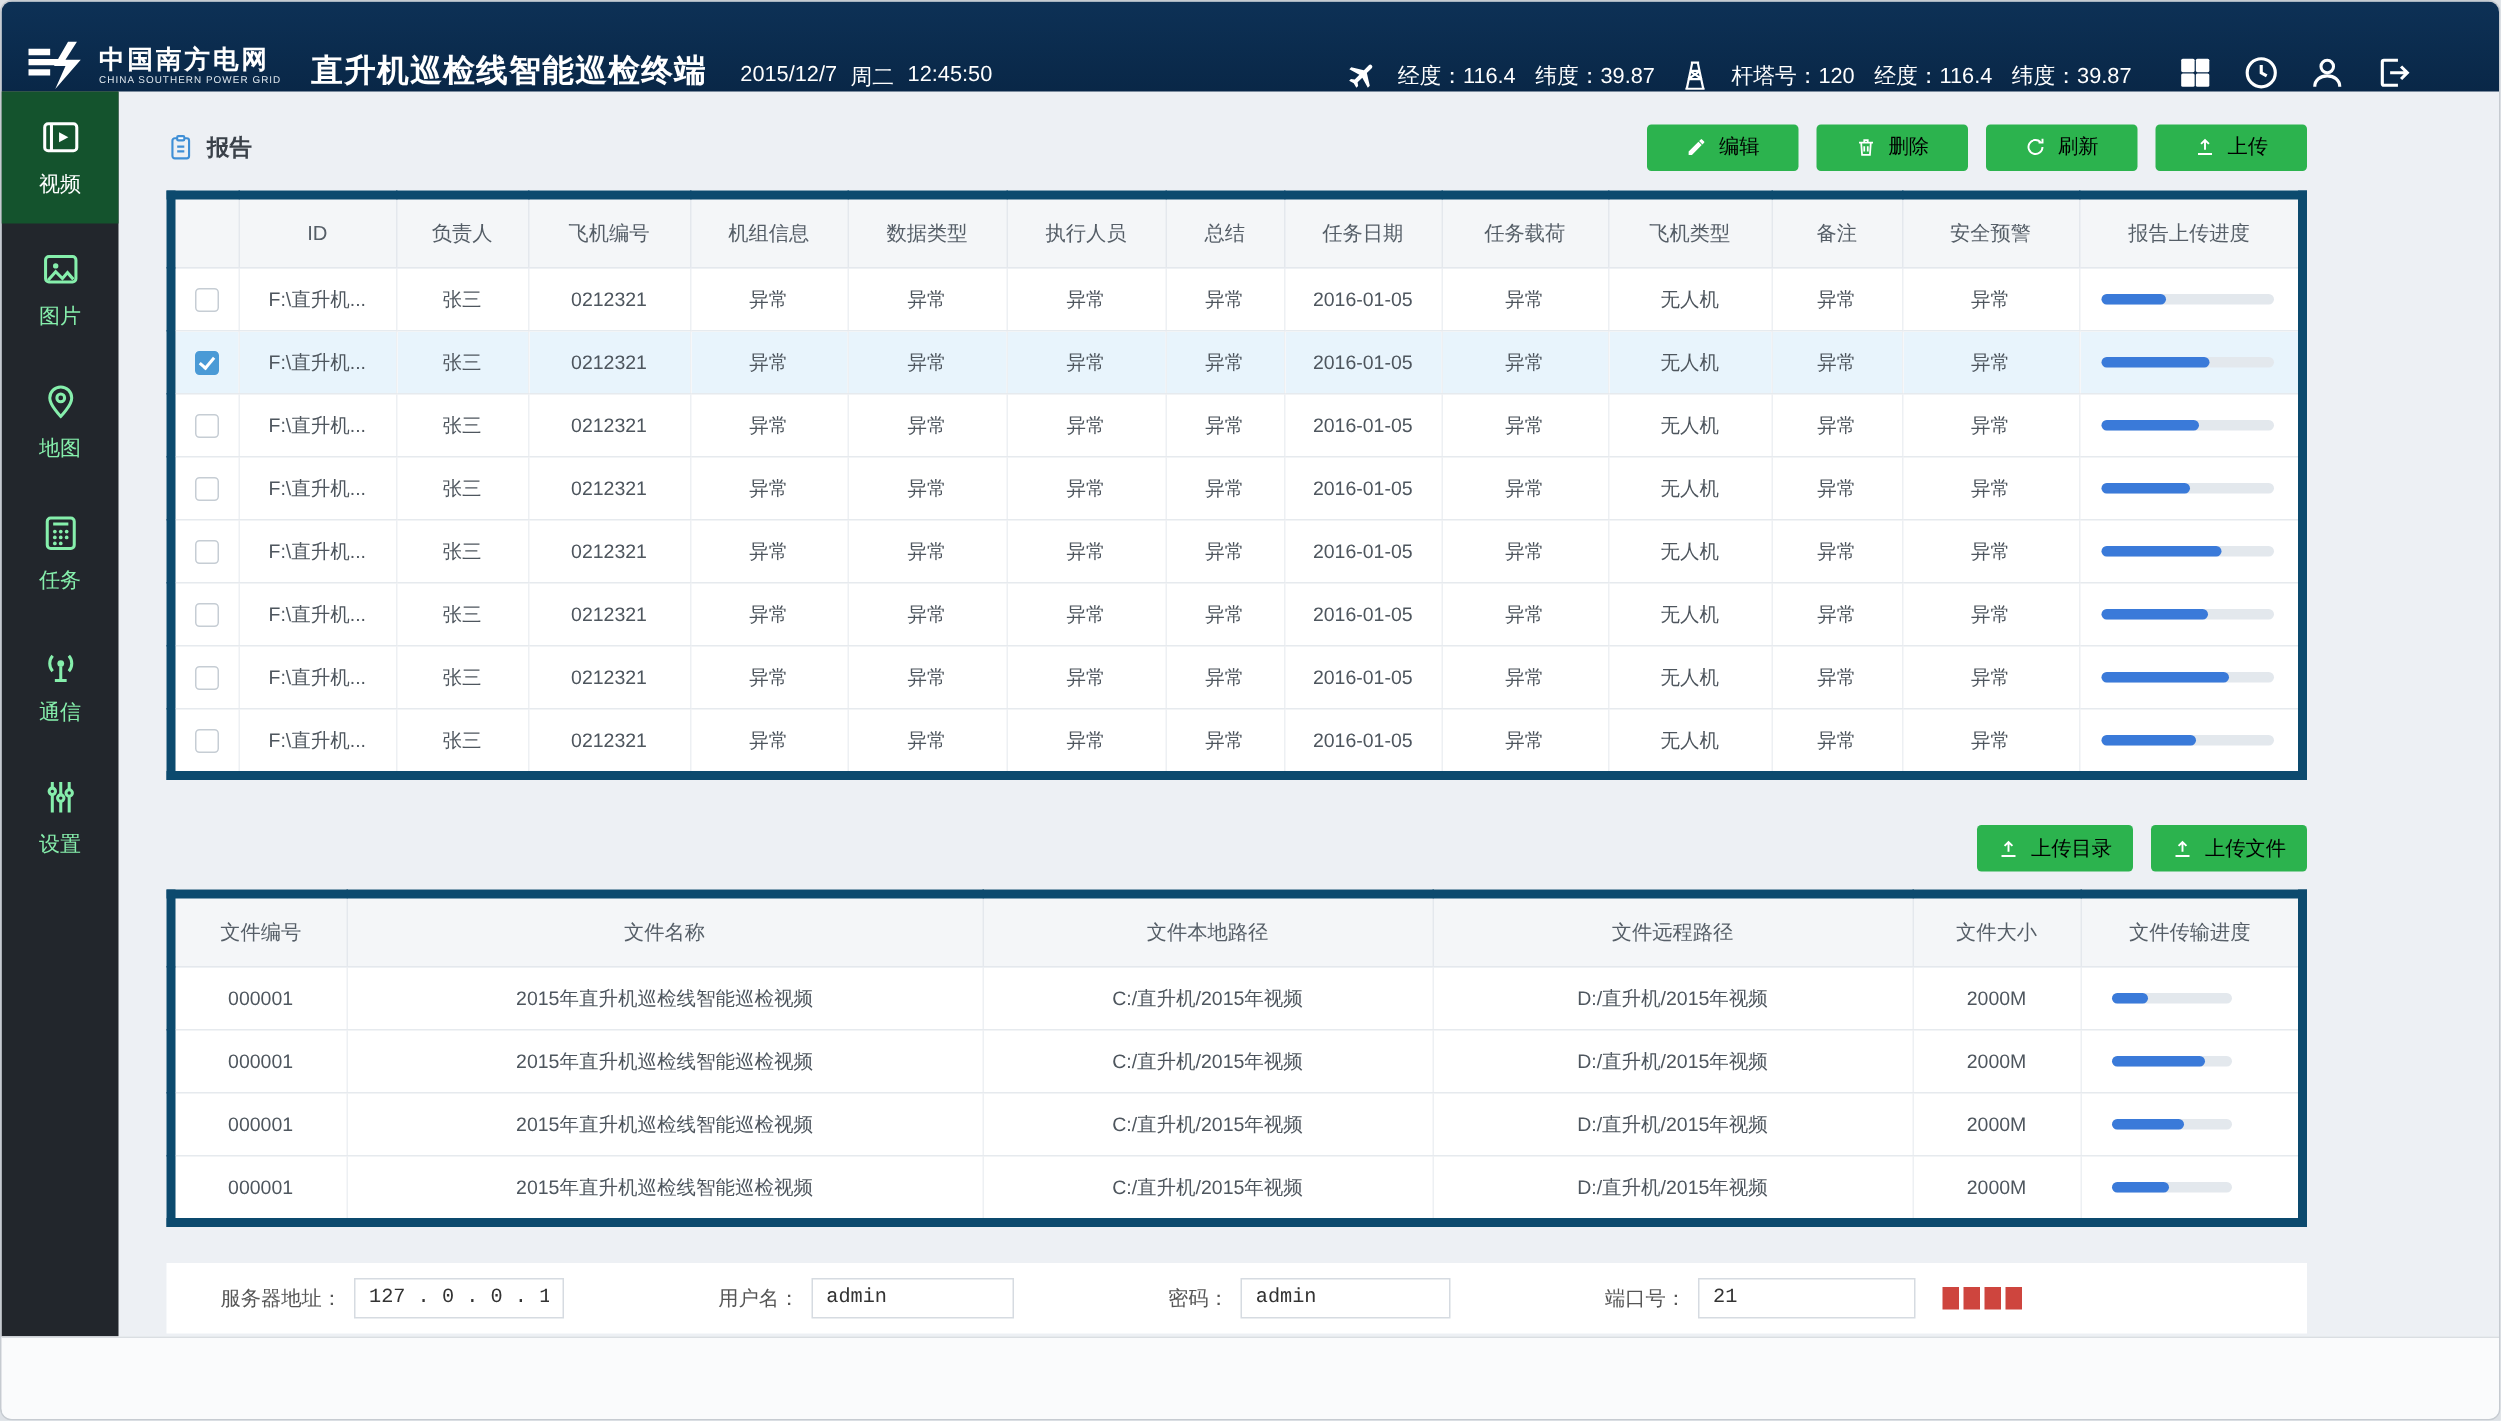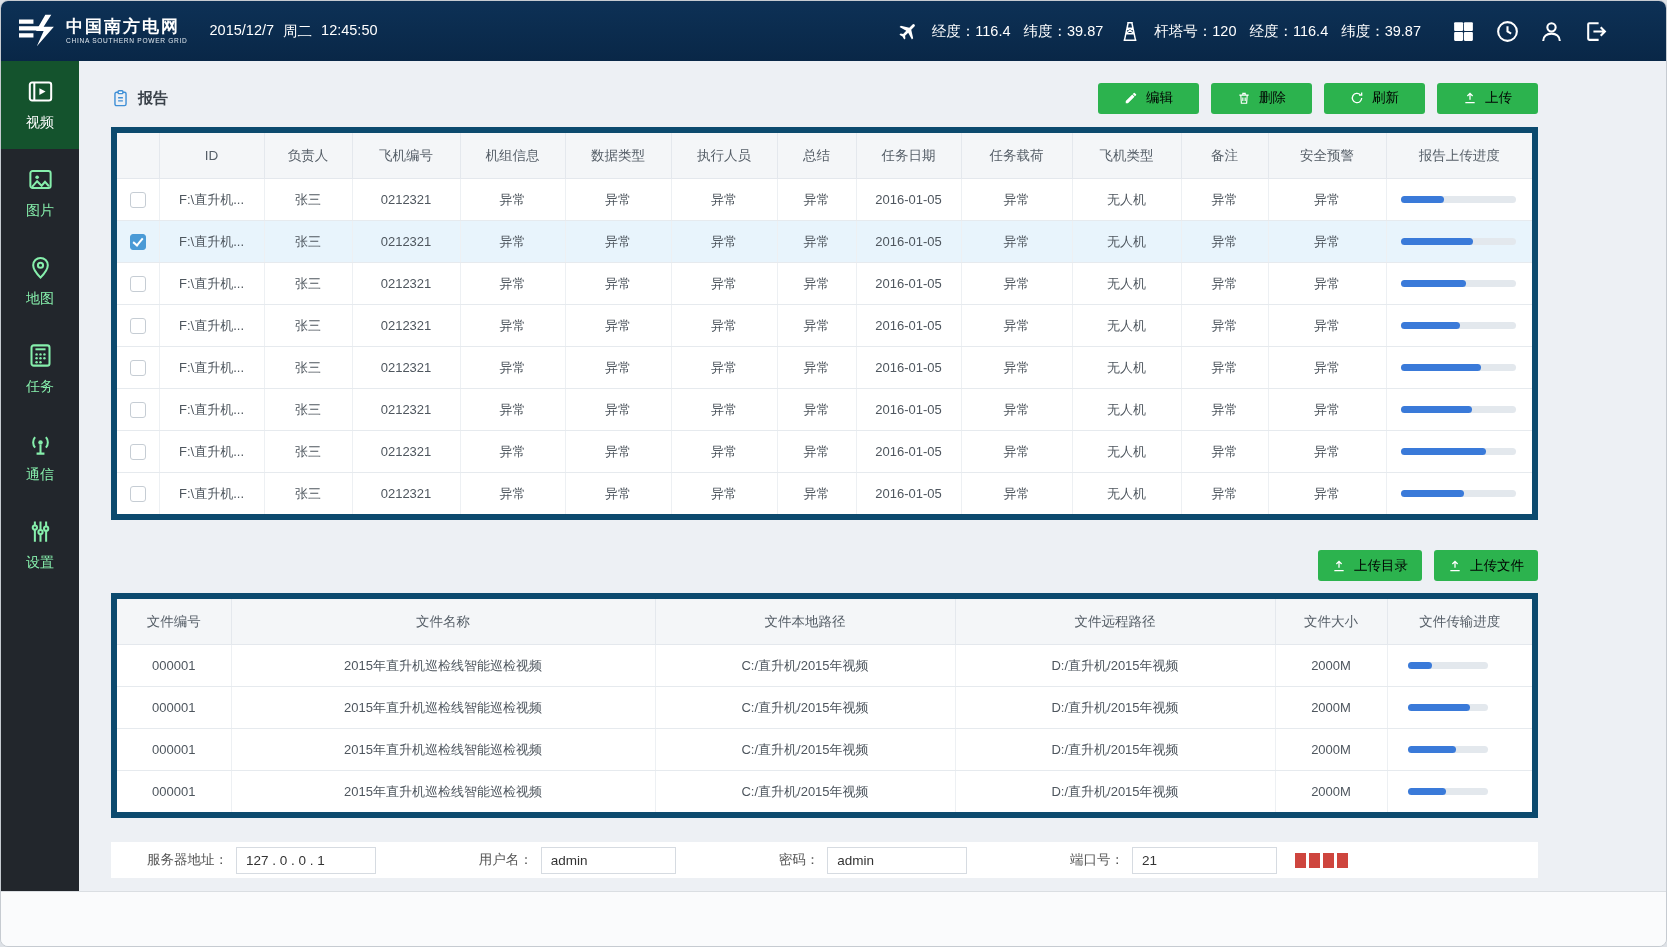--- a/index.html
+++ b/index.html
@@ -1,20 +1,20 @@
 <!DOCTYPE html>
 <html><head>
 <meta charset="utf-8">
 <style>
   html,body { margin:0; padding:0; background:#dde1e6; font-family:"Liberation Sans","DejaVu Sans",sans-serif; }
   .app { width:1667px; height:947px; box-sizing:border-box; border:1px solid #c6cbd1; border-radius:8px;
          background:#edf0f4; overflow:hidden; display:flex; flex-direction:column; }
 
   
-  .topbar { flex:0 0 60px; background:linear-gradient(#0d3156,#092747); display:flex; align-items:center;
+  .topbar { flex:0 0 60px; background:linear-gradient(#0d3156,#092747); display:flex; align-items:flex-end;
             padding:0 58px 0 14px; color:#fff; gap:16px; white-space:nowrap; }
   .brand { display:flex; align-items:center; gap:9px; }
   .brand-logo svg { width:42px; height:34px; display:block; }
   .brand-cn { font-size:17px; font-weight:700; letter-spacing:2px; line-height:1.05; }
   .brand-en { font-size:6.6px; letter-spacing:0.7px; color:#dfe7ee; margin-top:2px; }
   .app-title { font-size:21px; font-weight:700; letter-spacing:1px; margin-left:4px; }
   .datetime { font-size:14.5px; display:flex; gap:9px; margin-left:6px; }
   .status { display:flex; align-items:center; gap:13px; font-size:14.5px; }
   .status.aircraft { margin-left:auto; }
   .status svg { width:22px; height:22px; display:block; }
@@ -55,22 +55,22 @@
   .checkbox.checked::after { content:""; position:absolute; left:4.5px; top:1.5px; width:4px; height:8px;
               border:solid #fff; border-width:0 2px 2px 0; transform:rotate(40deg); }
 
   .progress { height:7px; background:#e3e8ed; border-radius:4px; width:115px; margin-left:8px; }
   .files-tbl .progress { width:80px; margin-left:14px; }
   .progress .fill { height:100%; background:#3a7ad9; border-radius:4px; }
 
   .files-head { display:flex; justify-content:flex-end; gap:12px; margin:30px 0 12px; }
 
   
-  .footer-bar { margin-top:24px; height:36px; background:#fff; display:flex; align-items:center;
-                padding:0 190px 0 36px; justify-content:space-between; }
+  .footer-bar { margin-top:24px; height:47px; background:#fff; display:flex; align-items:center;
+                padding:0 190px 0 36px; justify-content:space-between;font-family:Liberation Mono, monospace; }
   .fgroup { display:flex; align-items:center; gap:8px; font-size:13.5px; color:#555; white-space:nowrap; }
   .fgroup input { height:27px; border:1px solid #d6dbe1; padding:0 9px; font-size:13.5px; color:#333;
                   font-family:inherit; box-sizing:border-box; background:#fff; }
   .in-server { width:140px; } .in-user { width:135px; } .in-pass { width:140px; } .in-port { width:145px; }
   .indicators { display:flex; gap:3px; margin-left:10px; }
   .indicators .ind { width:11px; height:15px; background:#ce453e; }
 
   .bottom-strip { flex:0 0 54px; background:#fafbfc; border-top:1px solid #dadee2; }
 </style>
 </head>
@@ -84,20 +84,21 @@
         <svg viewBox="0 0 48 40">
             <path d="M4 9h17M4 17h25M4 25h17" stroke="#fff" stroke-width="5" fill="none"></path>
             <path d="M35 1L24 20h9l-8 18 20-23H33l9-14z" fill="#fff"></path>
           </svg>
       </span>
       <div>
         <div class="brand-cn">中国南方电网</div>
         <div class="brand-en">CHINA SOUTHERN POWER GRID</div>
       </div>
     </div>
+    <div class="app-title">直升机巡检线智能巡检终端</div>
     <div class="datetime">
       <span>2015/12/7</span>
       <span>周二</span>
       <span>12:45:50</span>
     </div>
 
     <div class="status aircraft">
       <svg style="transform:rotate(45deg)" viewBox="0 0 24 24" fill="#fff">
           <path d="M21.5 15.5v-2l-8-5v-5a1.5 1.5 0 0 0-3 0v5l-8 5v2l8-2.3v4.8l-2.2 1.7v1.8l3.7-1 3.7 1v-1.8L13.5 18v-4.8l8 2.3z"></path>
         </svg>

